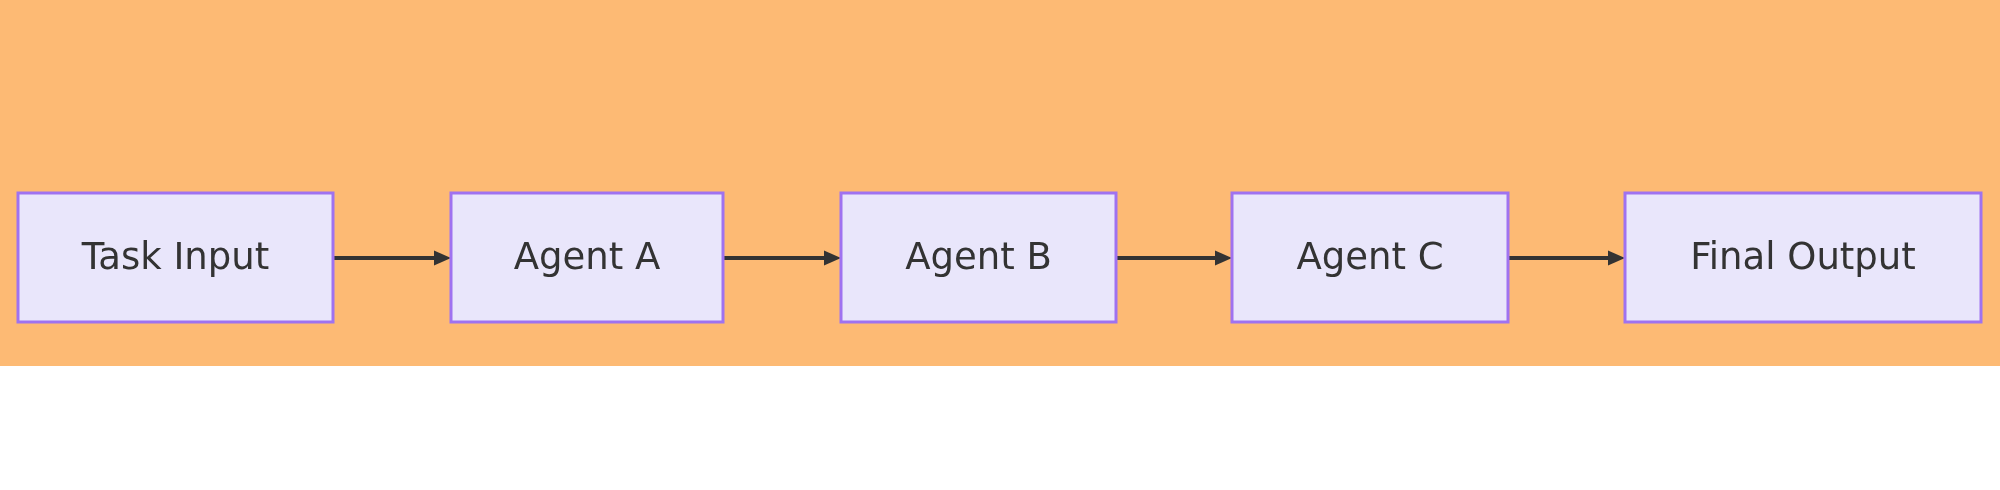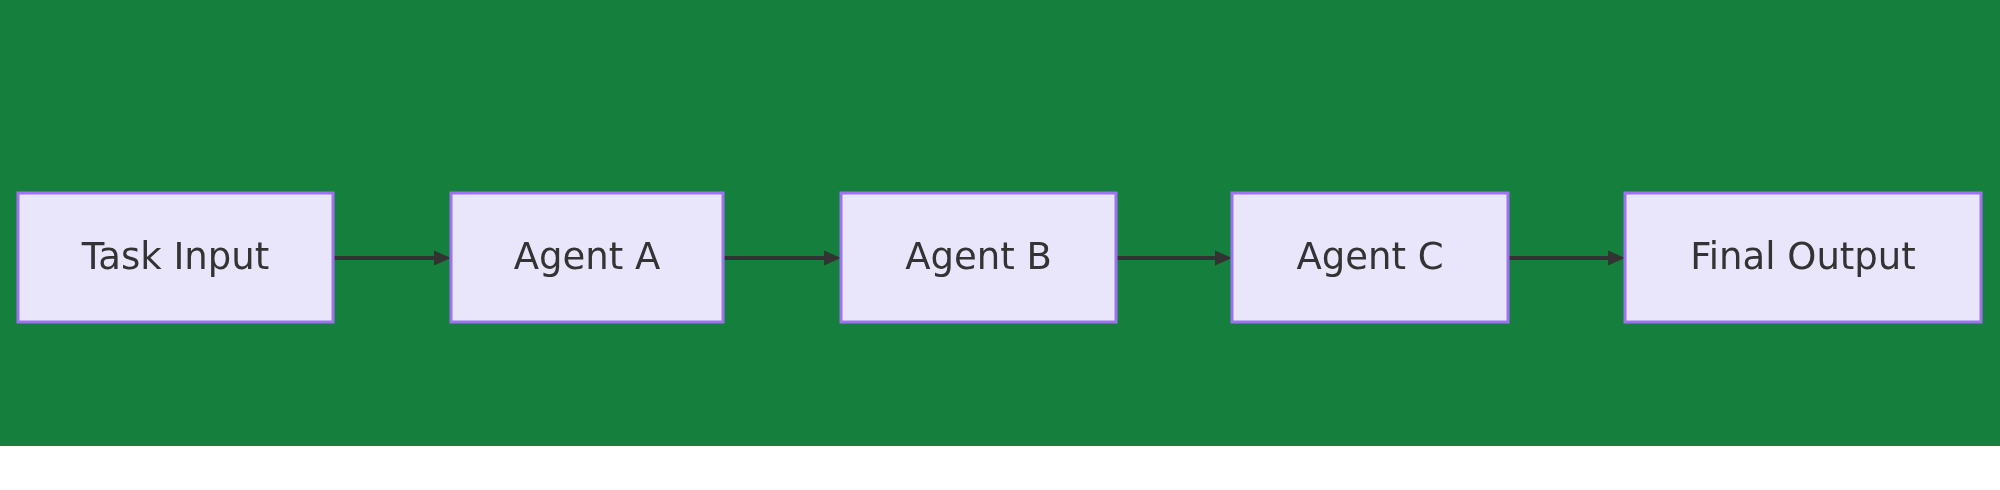--- a/index.html
+++ b/index.html
@@ -7,22 +7,22 @@
     margin: 0;
     padding: 0;
     background: #ffffff;
   }
   body {
     font-family: "DejaVu Sans", "Liberation Sans", sans-serif;
   }
   #canvas {
     position: relative;
     width: 2000px;
-    height: 446px;
-    background: #15803d;
+    height: 366px;
+    background: #fdba74;
     overflow: hidden;
   }
   .flow-svg {
     position: absolute;
     top: 0;
     left: 0;
     width: 2000px;
     height: 490px;
     display: block;
   }

